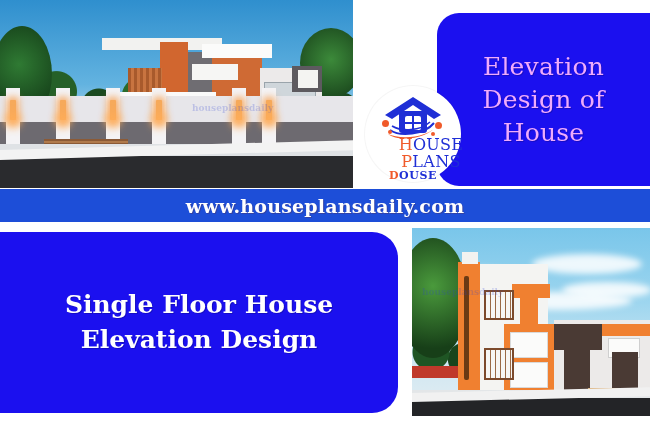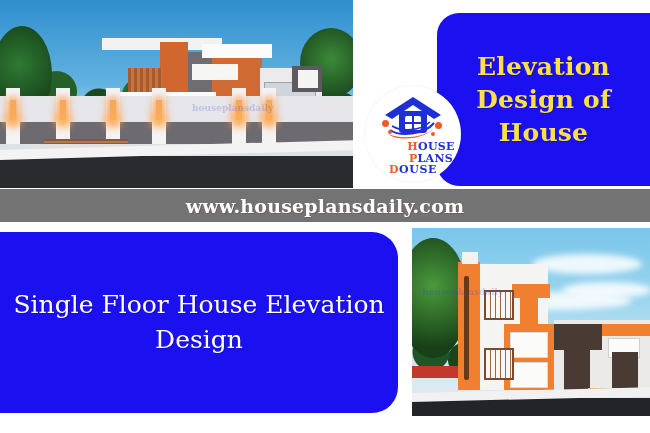--- a/index.html
+++ b/index.html
@@ -54,50 +54,50 @@
     background:repeating-linear-gradient(#8b5a36 0 2px,#b07a4c 2px 4px);}
   .tl-ground{position:absolute;left:0;top:144px;width:353px;height:20px;background:#dfe2e5;}
   .tl-road{position:absolute;left:0;top:156px;width:353px;height:32px;background:#2a2b2e;}
   .tl-road:after{content:"";position:absolute;left:0;top:-6px;width:100%;height:10px;background:#f3f3f3;
     transform:skewY(-1.6deg);transform-origin:left;}
   .tl-kerb{position:absolute;left:0;top:150px;width:353px;height:4px;background:#d35f4a;}
 
   
   .panel-top{position:absolute;left:437px;top:13px;width:213px;height:173px;background:#1b10ef;
     border-radius:22px 0 0 22px;display:flex;align-items:center;justify-content:center;}
-  .panel-top .ptext{color:#fde047;font-weight:bold;font-size:25px;line-height:1.32;text-align:center;
+  .panel-top .ptext{color:#f0abfc;font-weight:normal;font-size:25px;line-height:1.32;text-align:center;
     letter-spacing:.2px;text-shadow:1px 1px 0 rgba(0,0,0,.18);padding:0 8px;}
 
   
-  .urlband{position:absolute;left:0;top:189px;width:650px;height:33px;background:#737373;
+  .urlband{position:absolute;left:0;top:189px;width:650px;height:33px;background:#1d4ed8;
     display:flex;align-items:center;justify-content:center;}
   .urlband .utext{color:#ffffff;font-weight:bold;font-size:19px;letter-spacing:.2px;
     text-shadow:1px 1px 0 rgba(120,30,10,.25);}
 
   
   .logo{position:absolute;left:365px;top:86px;width:96px;height:96px;border-radius:50%;
     background:#ffffff;display:flex;flex-direction:column;align-items:center;justify-content:flex-start;
     box-shadow:0 0 0 1px rgba(0,0,0,.04);}
   .logo-mark{position:relative;width:62px;height:46px;margin-top:8px;}
   .lm-roof{position:absolute;left:2px;top:2px;width:58px;height:24px;}
   .lm-body{position:absolute;left:17px;top:17px;width:28px;height:22px;background:#1f2fd6;border-radius:3px;}
   .lm-win{position:absolute;left:23px;top:22px;width:16px;height:14px;background:#ffffff;border-radius:2px;}
   .lm-win:before{content:"";position:absolute;left:7px;top:0;width:2px;height:14px;background:#1f2fd6;}
   .lm-win:after{content:"";position:absolute;left:0;top:6px;width:16px;height:2px;background:#1f2fd6;}
   .lm-dot{position:absolute;border-radius:50%;background:#f05a2a;}
   .logo-text{margin-top:1px;text-align:center;line-height:1.05;}
-  .logo-l1{font-size:11px;font-weight:bold;letter-spacing:.3px;margin-left:36px;}
+  .logo-l1{font-size:16px;font-weight:normal;letter-spacing:.3px;margin-left:36px;}
   .logo-l2{font-size:11px;font-weight:bold;letter-spacing:.6px;}
   .o{color:#f05a2a;}
   .b{color:#1f2fd6;}
 
   
   .panel-bottom{position:absolute;left:0;top:232px;width:398px;height:181px;background:#1b10ef;
     border-radius:0 26px 26px 0;display:flex;align-items:center;justify-content:center;}
-  .panel-bottom .ptext{color:#ffffff;font-weight:normal;font-size:25px;line-height:1.38;text-align:center;
+  .panel-bottom .ptext{color:#ffffff;font-weight:bold;font-size:25px;line-height:1.38;text-align:center;
     text-shadow:1px 1px 0 rgba(0,0,0,.18);padding:0 10px;}
 
   
   .photo-bottom{position:absolute;left:412px;top:228px;width:238px;height:188px;overflow:hidden;
     background:linear-gradient(#79c6ea 0%, #9ed6ef 40%, #cde6f2 70%, #e6eef2 100%);}
   .br-cloud{position:absolute;border-radius:50%;background:rgba(255,255,255,.85);filter:blur(3px);}
   .br-treeline{position:absolute;left:0;top:88px;width:238px;height:60px;
     background:
       radial-gradient(circle at 8% 60%, #1f5524 0 18px, transparent 19px),
       radial-gradient(circle at 22% 72%, #18451c 0 16px, transparent 17px),

